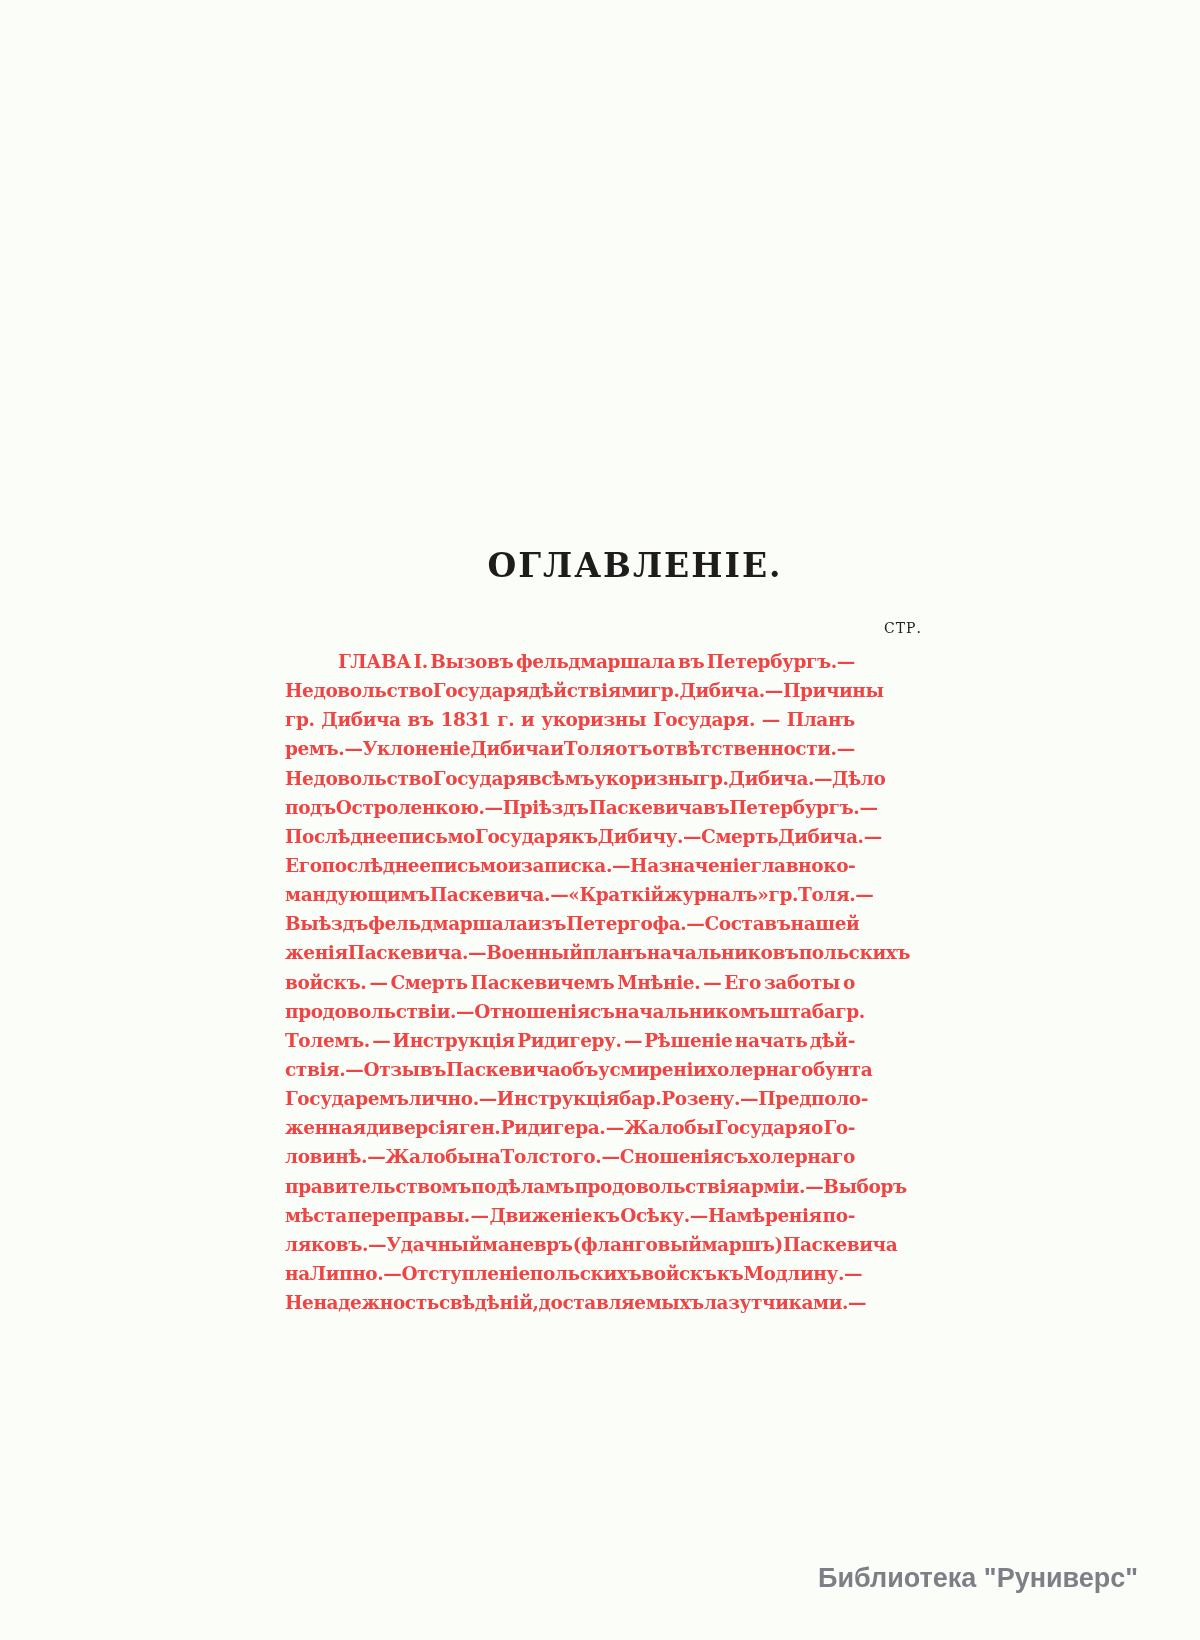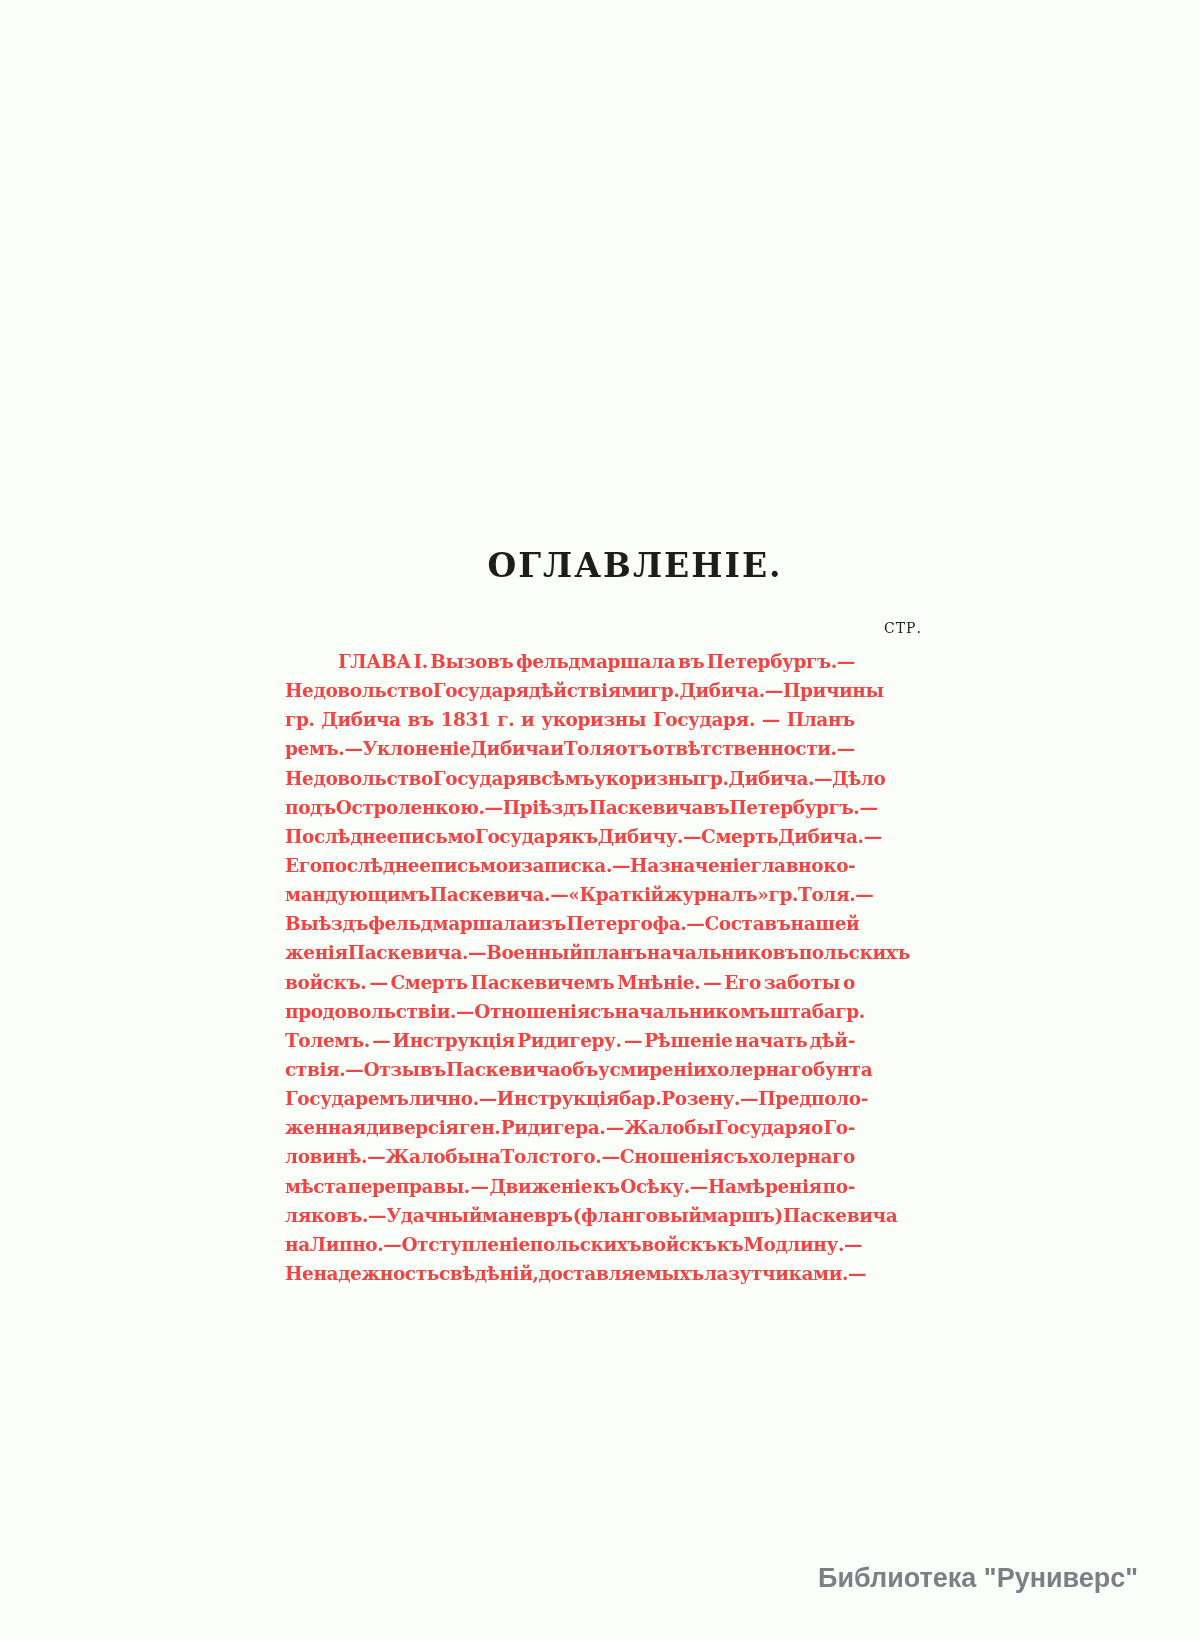--- a/index.html
+++ b/index.html
@@ -236,20 +236,27 @@
       <div class="toc-line">
         <span>ловинѣ.—Жалобы</span>
         <span>на</span>
         <span>Толстого.</span>
         <span>—</span>
         <span>Сношенія</span>
         <span>съ</span>
         <span>холернаго</span>
       </div>
       <div class="toc-line">
+        <span>правительствомъ</span>
+        <span>по</span>
+        <span>дѣламъ</span>
+        <span>продовольствія</span>
+        <span>арміи.—Выборъ</span>
+      </div>
+      <div class="toc-line">
         <span>мѣста</span>
         <span>переправы.</span>
         <span>—</span>
         <span>Движеніе</span>
         <span>къ</span>
         <span>Осѣку.—Намѣренія</span>
         <span>по-</span>
       </div>
       <div class="toc-line">
         <span>ляковъ.—Удачный</span>

